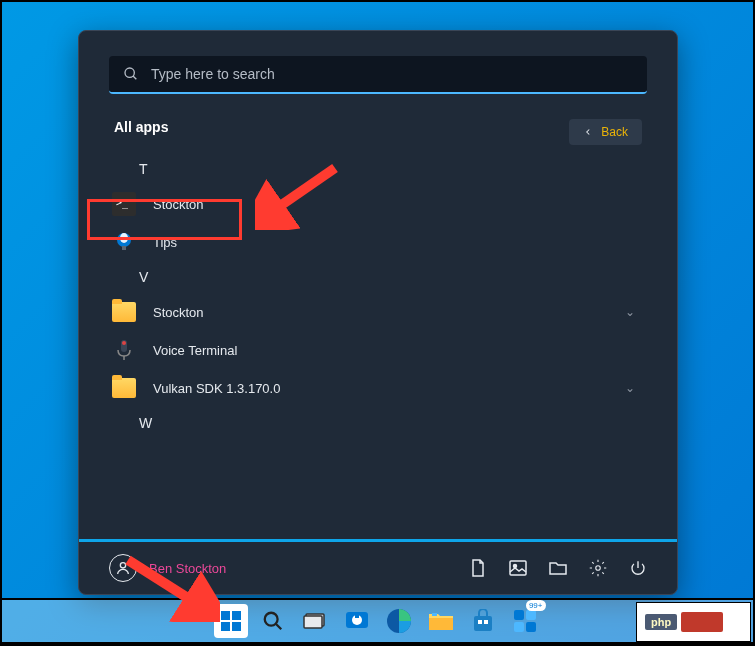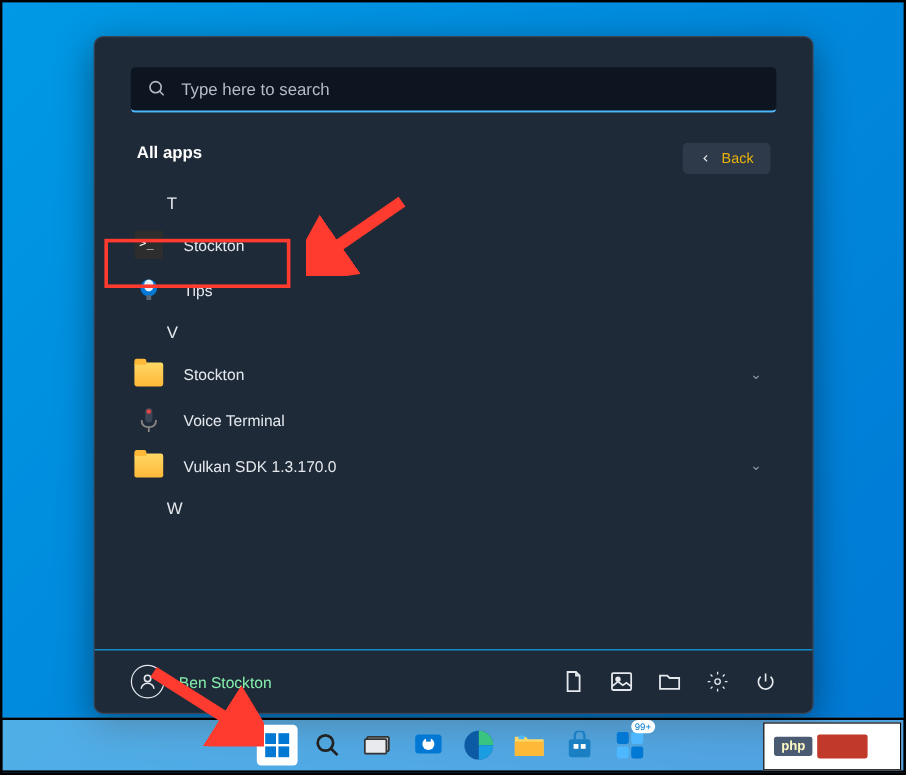--- a/index.html
+++ b/index.html
@@ -95,25 +95,25 @@
     border: 3px solid #ff3b30;
     position: absolute;
     top: 199px;
     left: 87px;
     width: 155px;
     height: 41px;
     pointer-events: none;
     z-index: 10;
   }
   .footer {
-    border-top: 1px solid #0ea5e9;
+    border-top: 3px solid #0ea5e9;
     display: flex;
     align-items: center;
     padding: 12px 30px;
-    color: #86efac;
+    color: #ec4899;
   }
   .avatar {
     width: 28px;
     height: 28px;
     border-radius: 50%;
     border: 1.5px solid #e5e9ee;
     display: flex;
     align-items: center;
     justify-content: center;
     margin-right: 12px;

